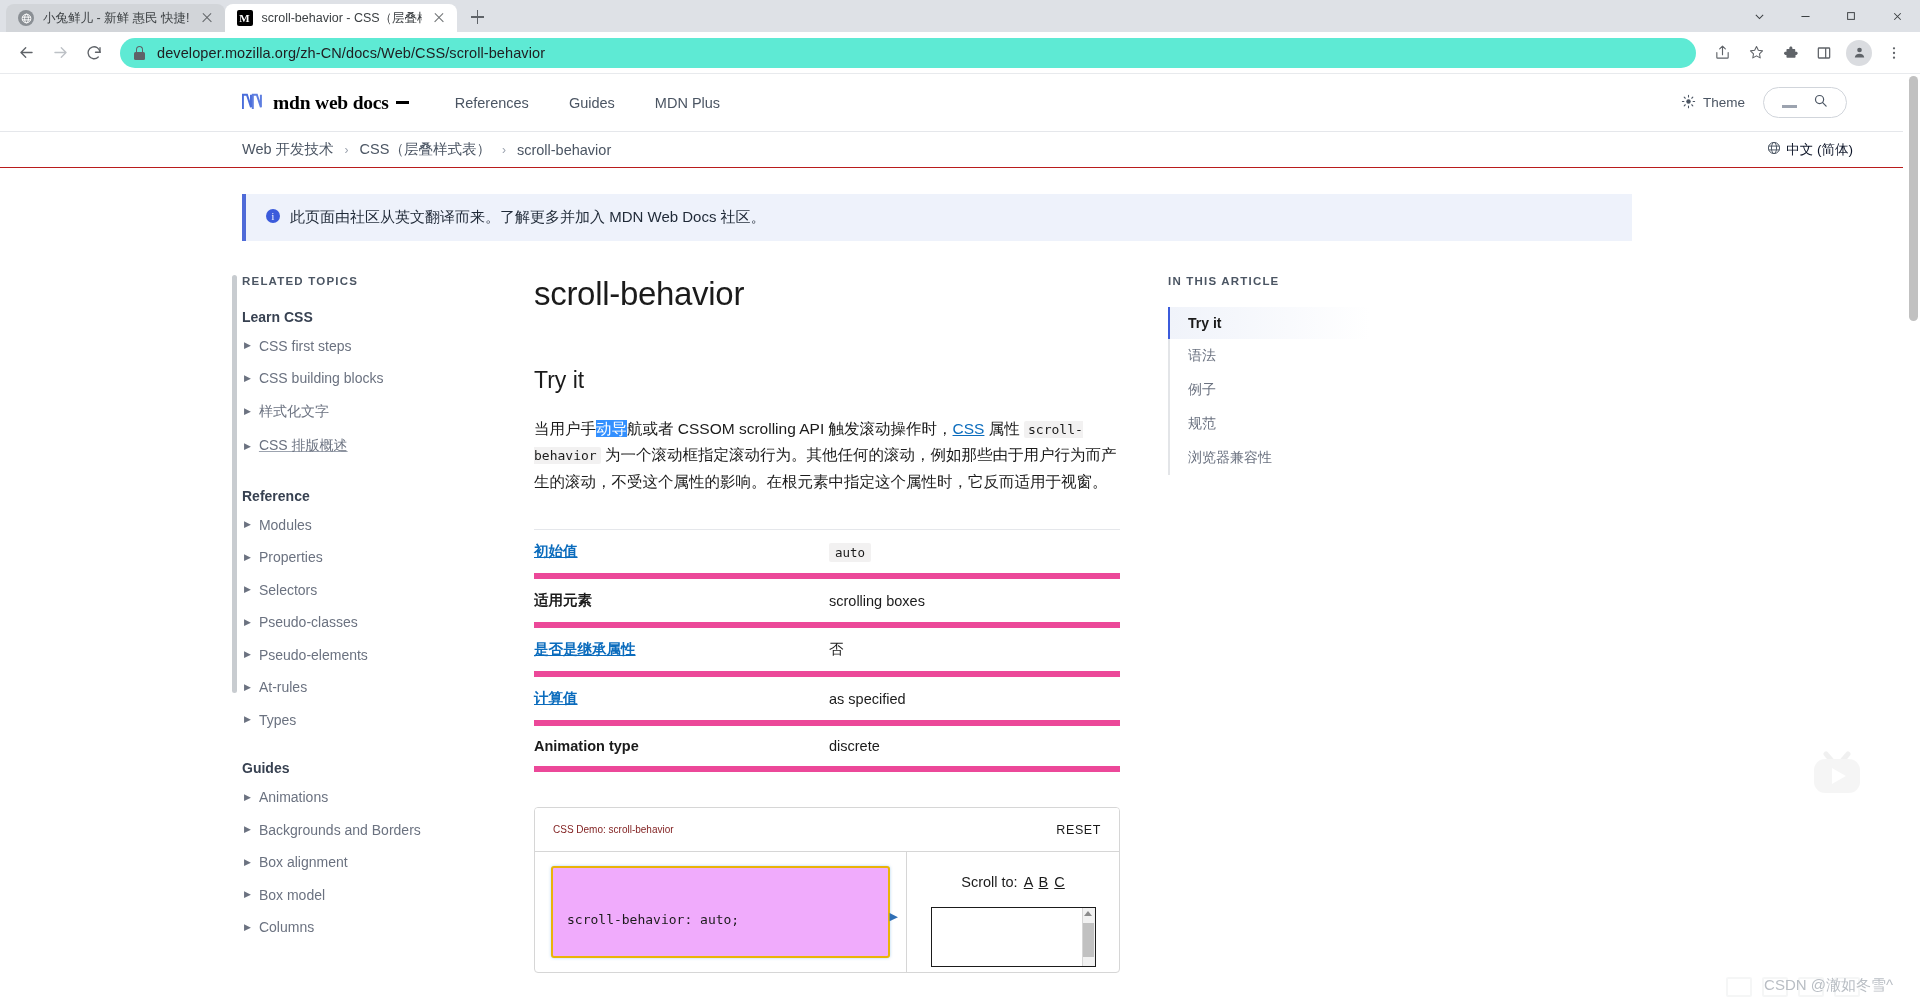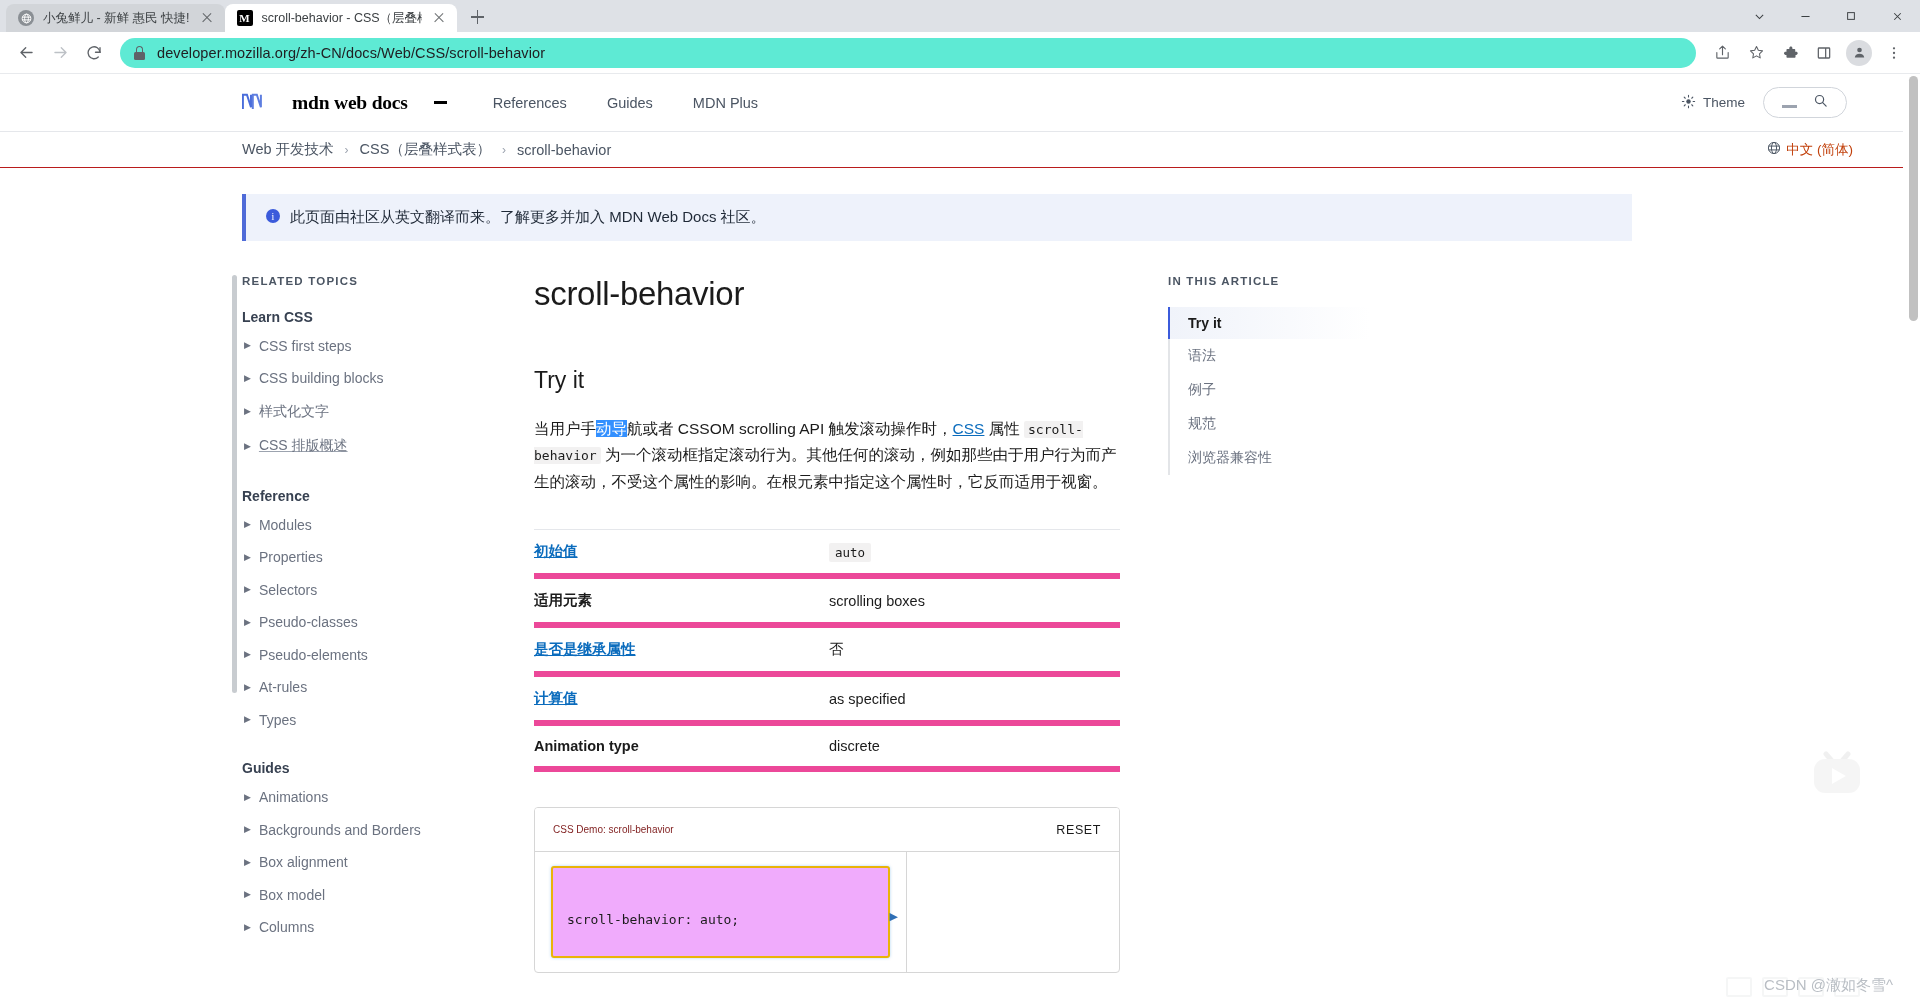--- a/index.html
+++ b/index.html
@@ -76,21 +76,21 @@
   
   .viewport { position:relative; width:1920px; height:933px; background:#fff; overflow:hidden; }
   .page { width: 1903px; }
 
   
   .mdn-header {
     height: 58px; display:flex; align-items:center;
     border-bottom: 1px solid #e5e7eb; padding: 0 50px 0 0;
   }
   .mdn-header-inner { width:100%; display:flex; align-items:center; padding-left: 242px; }
-  .logo { display:flex; align-items:center; gap:23px; margin-right:46px; }
+  .logo { display:flex; align-items:center; gap:4px; margin-right:46px; }
   .logo-mark { display:block; }
   .logo-text {
     font-family:"Liberation Serif", serif; font-weight:bold; font-size:19.5px; color:#000;
     letter-spacing:-0.2px;
   }
   .logo-underscore { display:inline-block; width:13px; height:2.4px; background:#000; margin-left:3px; vertical-align:4px; }
   .mdn-nav { display:flex; gap:40px; font-size:14.5px; color:#4b5563; }
   .mdn-right { margin-left:auto; display:flex; align-items:center; gap:18px; padding-right:6px; }
   .theme-btn { display:flex; align-items:center; gap:7px; font-size:13.5px; color:#4b5563; }
   .search-pill {
@@ -102,21 +102,21 @@
   
   .breadcrumb-bar {
     height: 36px; display:flex; align-items:center;
     padding-left: 242px; padding-right: 50px;
     border-bottom: 1px solid #b91c1c;
     font-size: 14.5px; color:#4b5563;
   }
   .crumb { color:#4b5563; }
   .crumb-sep { margin: 0 11px; color:#9ca3af; font-size:12px; }
   .crumb-last { color:#4b5563; }
-  .locale { margin-left:auto; display:flex; align-items:center; gap:5px; font-size:13.5px; color:#c2410c; }
+  .locale { margin-left:auto; display:flex; align-items:center; gap:5px; font-size:13.5px; color:#0f172a; }
 
   
   .notice-wrap { padding: 26px 50px 0 242px; }
   .notice {
     background:#eef2fb; border-left: 4px solid #4f6bd8;
     padding: 12px 16px 12px 20px; display:flex; gap:10px; align-items:flex-start;
     max-width: 1390px;
   }
   .notice-icon {
     width:14px; height:14px; border-radius:50%; background:#3b5bdb; color:#fff;
@@ -528,20 +528,34 @@
               <span class="demo-title">CSS Demo: scroll-behavior</span>
               <span class="demo-reset">RESET</span>
             </div>
             <div class="demo-body">
               <div class="demo-left">
                 <div class="code-card">
                   <code>scroll-behavior: auto;</code>
                 </div>
                 <span class="code-arrow">▶</span>
               </div>
+              <div class="demo-right">
+                <div class="scroll-to">
+                  <span>Scroll to:</span>
+                  <a href="#">A</a>
+                  <a href="#">B</a>
+                  <a href="#">C</a>
+                </div>
+                <div class="scrollbox">
+                  <div class="scrollbox-bar">
+                    <div class="scrollbox-up"></div>
+                    <div class="scrollbox-thumb"></div>
+                  </div>
+                </div>
+              </div>
             </div>
           </div>
         </main>
 
         <aside class="col-right">
           <div class="itl-head">IN THIS ARTICLE</div>
           <nav class="itl-list">
             <div class="itl-item active">Try it</div>
             <div class="itl-item">语法</div>
             <div class="itl-item">例子</div>

